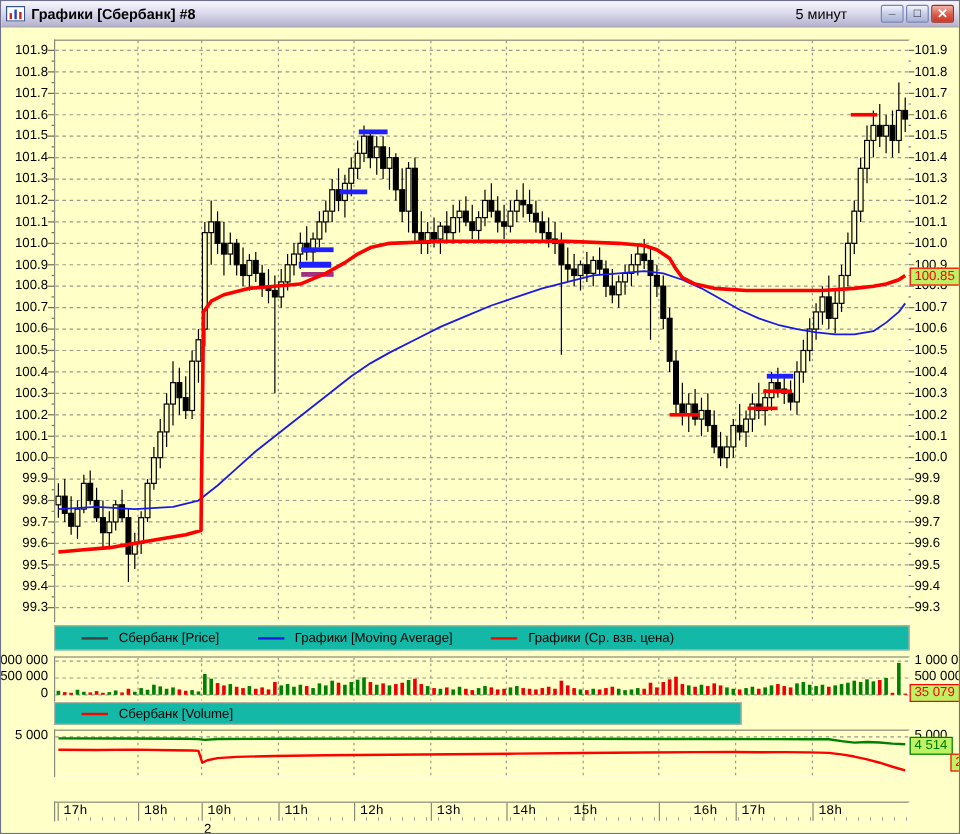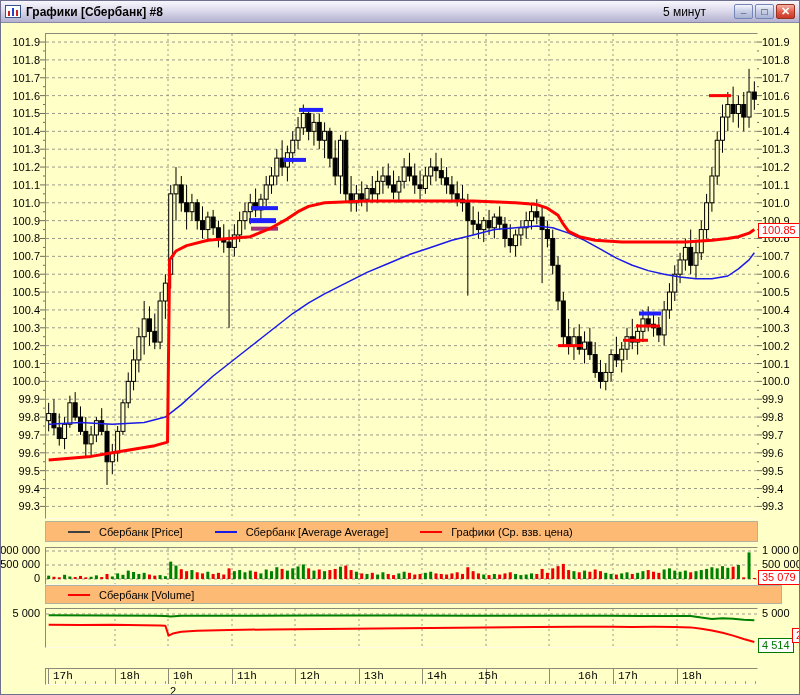--- a/index.html
+++ b/index.html
@@ -16,25 +16,25 @@
     display:flex;align-items:center;justify-content:center;box-sizing:border-box;cursor:default;
     background:linear-gradient(#f4f6fc,#c6cde6 50%,#a9b3d4);border:1px solid #7585b5;color:#223;}
   .winbtn.min span{transform:translateY(-3px);}
   .winbtn.close{background:linear-gradient(#f4b4aa,#e05844 55%,#c83a28);border:1px solid #993020;color:#fff;font-size:11px;}
   .content{position:absolute;left:0;top:22px;right:0;bottom:0;background:#ffffc8;}
   .plotbox{position:absolute;background:#ffffc8;border:1px solid;
     border-color:#8a8a78 #fbfbe8 #fbfbe8 #8a8a78;box-sizing:content-box;}
   .axlab{position:absolute;font-size:11px;line-height:11px;color:#000;white-space:nowrap;}
   .axlab.l{text-align:right;width:60px;}
   .valbox{position:absolute;font-size:11px;line-height:11px;padding:1px 3px 0 3px;height:12px;
-    border:1px solid;background:#ffffff;z-index:6;white-space:nowrap;box-sizing:content-box;}
+    border:1px solid;background:#bef264;z-index:6;white-space:nowrap;box-sizing:content-box;}
   .valbox.red{color:#f00;border-color:#f00;}
   .valbox.green{color:#007a00;border-color:#007a00;}
   .legend{position:absolute;display:flex;align-items:center;font-size:11px;color:#000;
-    padding-left:22px;border:1px solid #b2b2a0;box-sizing:border-box;background:#fdba74;}
+    padding-left:22px;border:1px solid #b2b2a0;box-sizing:border-box;background:#14b8a6;}
   .litem{display:inline-flex;align-items:center;margin-right:32px;white-space:nowrap;}
   .dash{width:22px;height:2px;margin-right:9px;flex:0 0 auto;}
   .timebox{position:absolute;border:1px solid;border-color:#8a8a78 #fbfbe8 #fbfbe8 #8a8a78;
     background:#ffffc8;font-size:11px;color:#000;
     background-image:repeating-linear-gradient(90deg,transparent 0 9px,#a0a090 9px 10px);
     background-size:100% 3px;background-repeat:no-repeat;background-position:left bottom;font-family:Liberation Mono, monospace;}
   .tsep{position:absolute;top:0;bottom:0;width:1px;background:#8a8a78;}
   .tlab{position:absolute;top:1px;font-size:11px;line-height:12px;}
   .daterow{position:absolute;font-size:11px;color:#000;}
   svg{display:block;}
@@ -554,21 +554,21 @@
       </div>
     <div class="valbox red" id="lastPriceBox" style="left: 757px; top: 199.565px;">100.85</div>
 
     <div class="legend" id="legendPrice" style="left:44px;top:498px;width:713px;height:21px;">
         <span class="litem">
           <span class="dash" style="background: rgb(64, 64, 64);"></span>
           <span>Сбербанк [Price]</span>
         </span>
         <span class="litem">
           <span class="dash" style="background: rgb(26, 26, 230);"></span>
-          <span>Сбербанк [Average Average]</span>
+          <span>Графики [Moving Average]</span>
         </span>
         <span class="litem">
           <span class="dash" style="background: rgb(255, 0, 0);"></span>
           <span>Графики (Ср. взв. цена)</span>
         </span>
       </div>
 
     <div class="plotbox" id="volPlot" style="left:44px;top:524px;width:711px;height:36px;">
       <svg id="volSvg" width="711" height="36">
           <line x1="0" y1="3" x2="711" y2="3" stroke="#9a9a8c" stroke-width="1" stroke-dasharray="3,3"></line>
@@ -722,21 +722,21 @@
     </div>
     <div id="volAxisHost">
         <div class="axlab l" style="left: -21px; top: 522px;">1 000 000</div>
         <div class="axlab l" style="left: -21px; top: 536px;">500 000</div>
         <div class="axlab l" style="left: -21px; top: 550px;">0</div>
         <div class="axlab " style="left: 761px; top: 522px;">1 000 000</div>
         <div class="axlab " style="left: 761px; top: 536px;">500 000</div>
       </div>
     <div class="valbox red" id="volValueBox" style="left: 757px; top: 547.018px;">35 079</div>
 
-    <div class="legend" id="legendVolume" style="left:44px;top:562px;width:737px;height:19px;">
+    <div class="legend" id="legendVolume" style="left:44px;top:562px;width:573px;height:19px;">
         <span class="litem">
           <span class="dash" style="background: rgb(255, 0, 0);"></span>
           <span>Сбербанк [Volume]</span>
         </span>
       </div>
 
     <div class="plotbox" id="ordPlot" style="left:44px;top:585px;width:711px;height:38px;">
       <svg id="ordSvg" width="711" height="38">
           <line x1="0" y1="5" x2="711" y2="5" stroke="#9a9a8c" stroke-width="1" stroke-dasharray="3,3"></line>
           <line x1="69" y1="0" x2="69" y2="38" stroke="#9a9a8c" stroke-width="1" stroke-dasharray="2,3"></line>
@@ -748,21 +748,21 @@
           <line x1="440" y1="0" x2="440" y2="38" stroke="#9a9a8c" stroke-width="1" stroke-dasharray="2,3"></line>
           <line x1="503" y1="0" x2="503" y2="38" stroke="#9a9a8c" stroke-width="1" stroke-dasharray="2,3"></line>
           <line x1="567" y1="0" x2="567" y2="38" stroke="#9a9a8c" stroke-width="1" stroke-dasharray="2,3"></line>
           <line x1="631" y1="0" x2="631" y2="38" stroke="#9a9a8c" stroke-width="1" stroke-dasharray="2,3"></line>
           <polyline points="2.6529850746268657,6.286173633440514 55.712686567164184,6.414790996784566 108.7723880597015,6.672025723472669 119.38432835820896,6.929260450160772 124.69029850746269,7.572347266881029 135.30223880597015,6.80064308681672 188.36194029850748,6.672025723472669 267.9514925373134,6.543408360128617 347.5410447761194,6.607717041800643 427.1305970149254,6.672025723472669 506.72014925373134,6.80064308681672 559.7798507462687,6.864951768488746 596.9216417910447,6.929260450160772 628.7574626865671,6.993569131832798 644.6753731343284,7.057877813504823 655.2873134328358,8.60128617363344 665.8992537313433,9.887459807073956 676.5111940298508,9.372990353697748 687.1231343283582,9.758842443729904 697.7350746268656,10.659163987138264 708.3470149253732,11.2508038585209" fill="none" stroke="#008000" stroke-width="2" stroke-linejoin="round"></polyline>
           <polyline points="2.6529850746268657,15.803858520900322 34.48880597014926,16.061093247588424 66.32462686567165,15.67524115755627 98.16044776119404,16.189710610932476 114.07835820895522,16.446945337620576 119.38432835820896,16.70418006430868 122.56791044776121,26.607717041800644 126.81268656716418,24.54983922829582 135.30223880597015,22.7491961414791 151.22014925373134,21.720257234726688 183.05597014925374,20.94855305466238 225.5037313432836,20.434083601286176 278.5634328358209,19.919614147909968 331.6231343283582,19.533762057877816 384.68283582089555,19.019292604501608 437.7425373134328,18.5048231511254 490.80223880597015,18.054662379421224 533.25,17.79742765273312 565.0858208955224,17.668810289389068 586.3097014925373,17.92604501607717 607.5335820895523,17.79742765273312 628.7574626865671,17.990353697749196 644.6753731343284,18.376205787781352 655.2873134328358,19.662379421221864 665.8992537313433,21.463022508038584 676.5111940298508,23.778135048231512 687.1231343283582,26.607717041800644 697.7350746268656,29.95176848874598 708.3470149253732,33" fill="none" stroke="#ff0000" stroke-width="2" stroke-linejoin="round"></polyline>
         </svg>
     </div>
     <div class="axlab l" style="left:-21px;top:585px;">5 000</div>
     <div class="axlab" style="left: 761px; top: 585px; z-index: 1;">5 000</div>
-    <div class="valbox green" id="buyBox" style="left:757px;top:591px;margin-top:24px;">4 514</div>
+    <div class="valbox green" id="buyBox" style="left:757px;top:591px;">4 514</div>
     <div class="valbox red" id="sellBox" style="left:791px;top:605px;">2 823</div>
 
 
     <div class="timebox" id="timeBox" style="left:44px;top:645px;width:711px;height:15px;">
         <div class="tsep" style="left: 2px;"></div>
         <div class="tlab" style="left: 7px;">17h</div>
         <div class="tsep" style="left: 69px;"></div>
         <div class="tlab" style="left: 74px;">18h</div>
         <div class="tsep" style="left: 122px;"></div>
         <div class="tlab" style="left: 127px;">10h</div>

